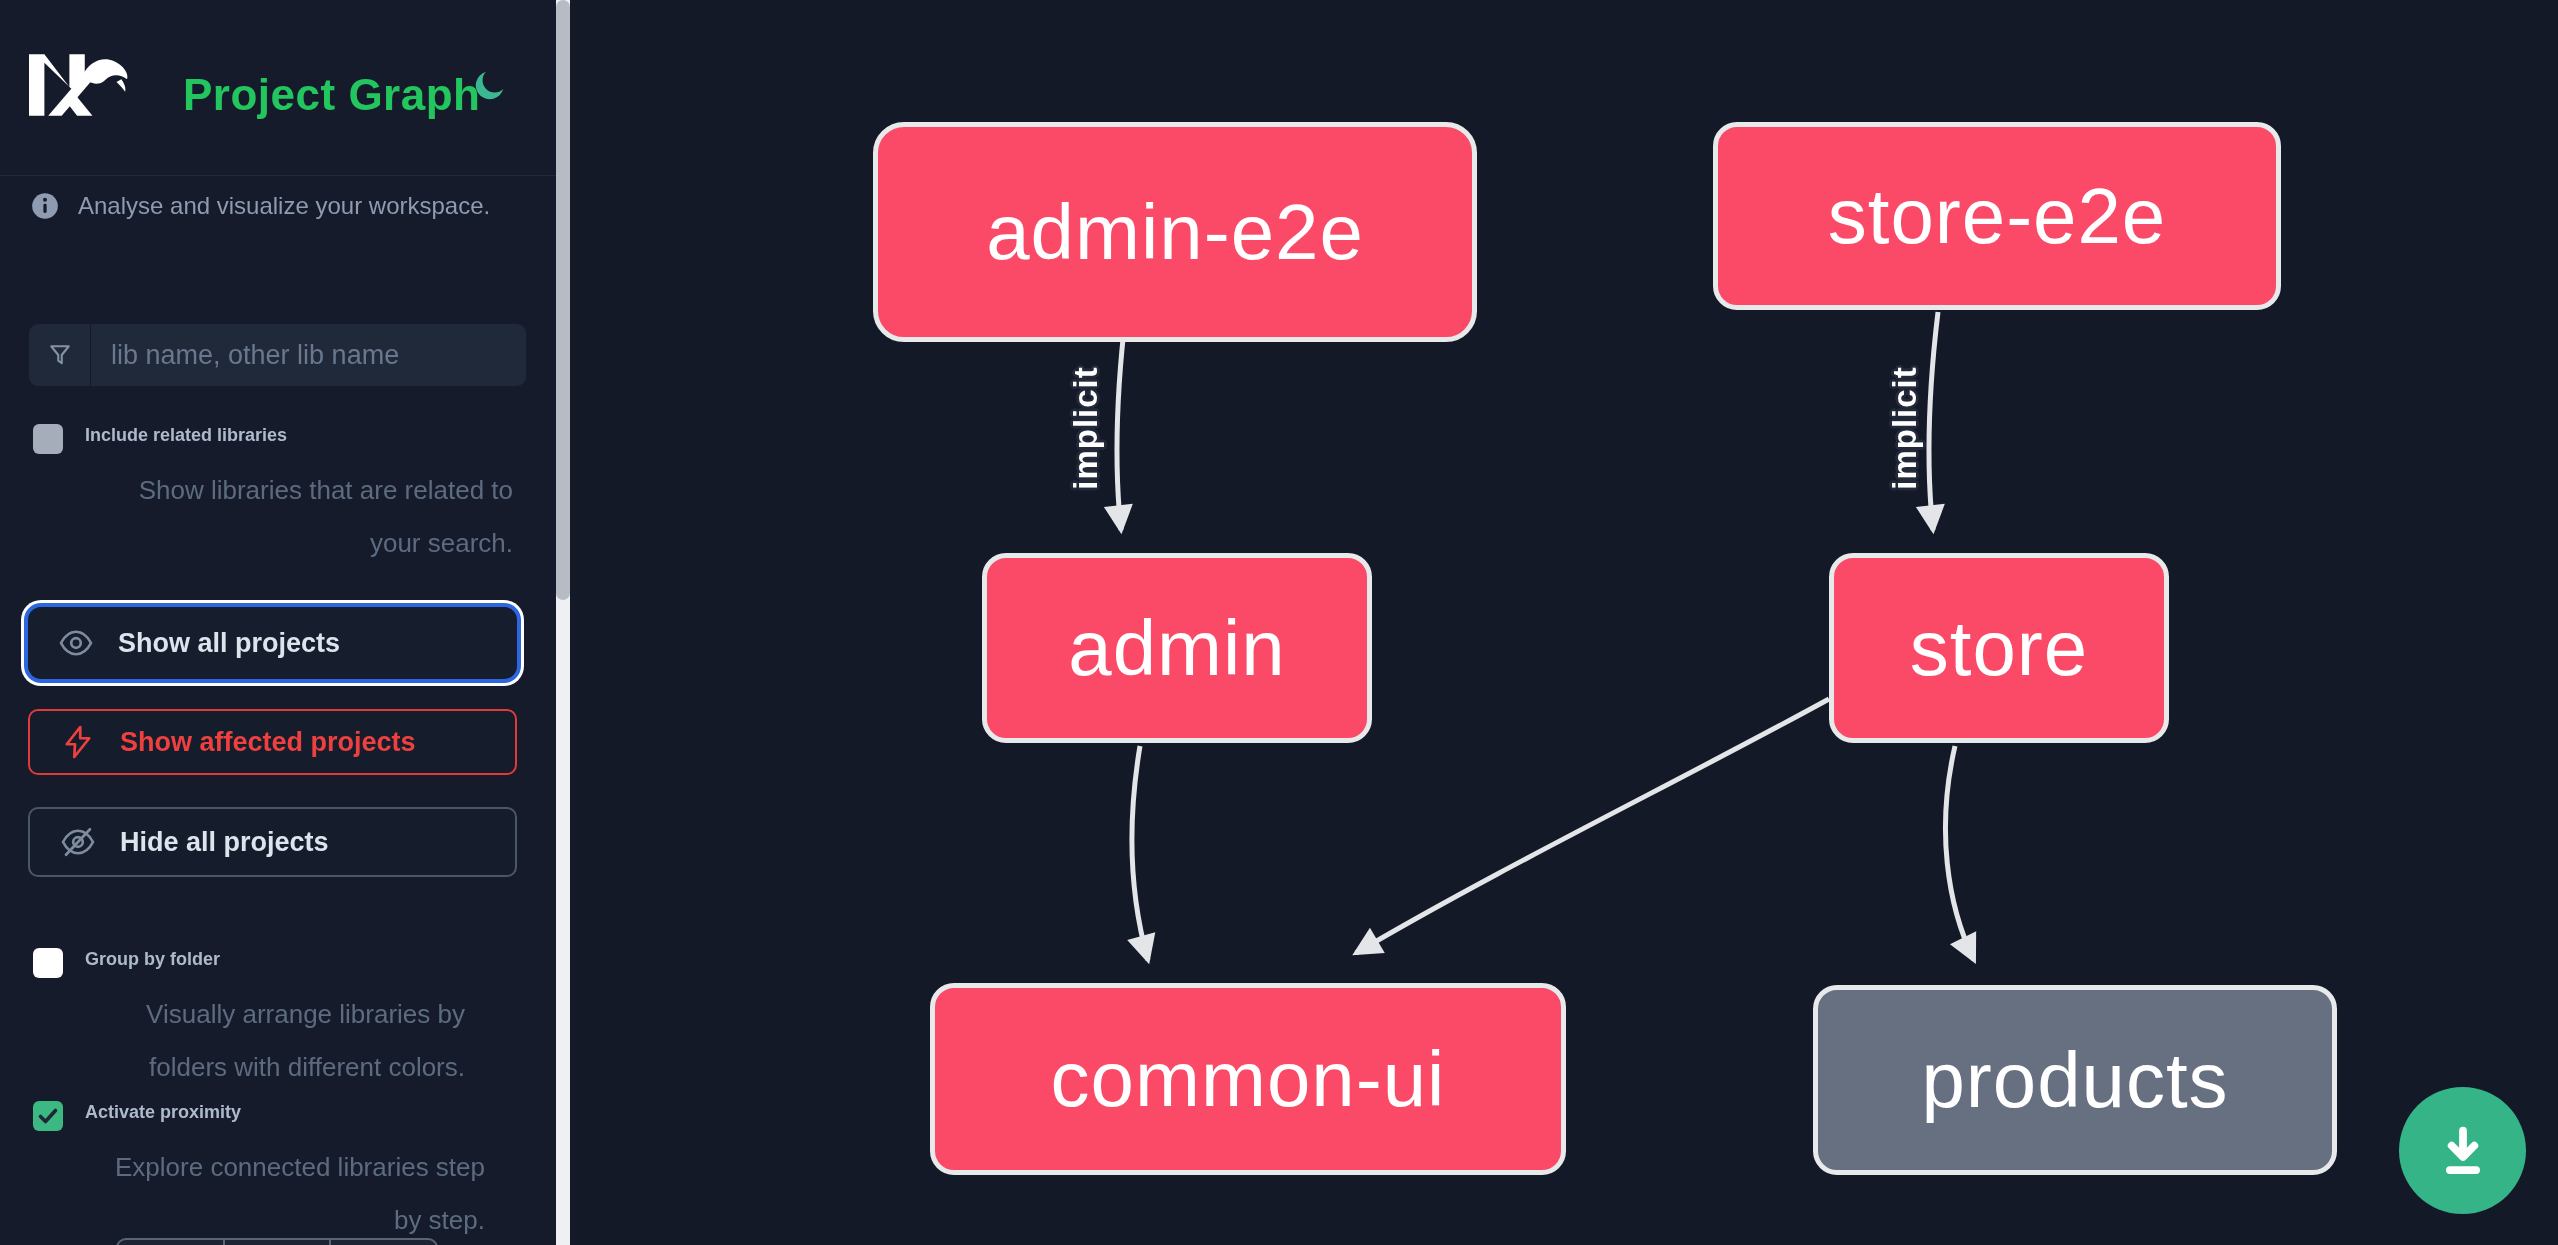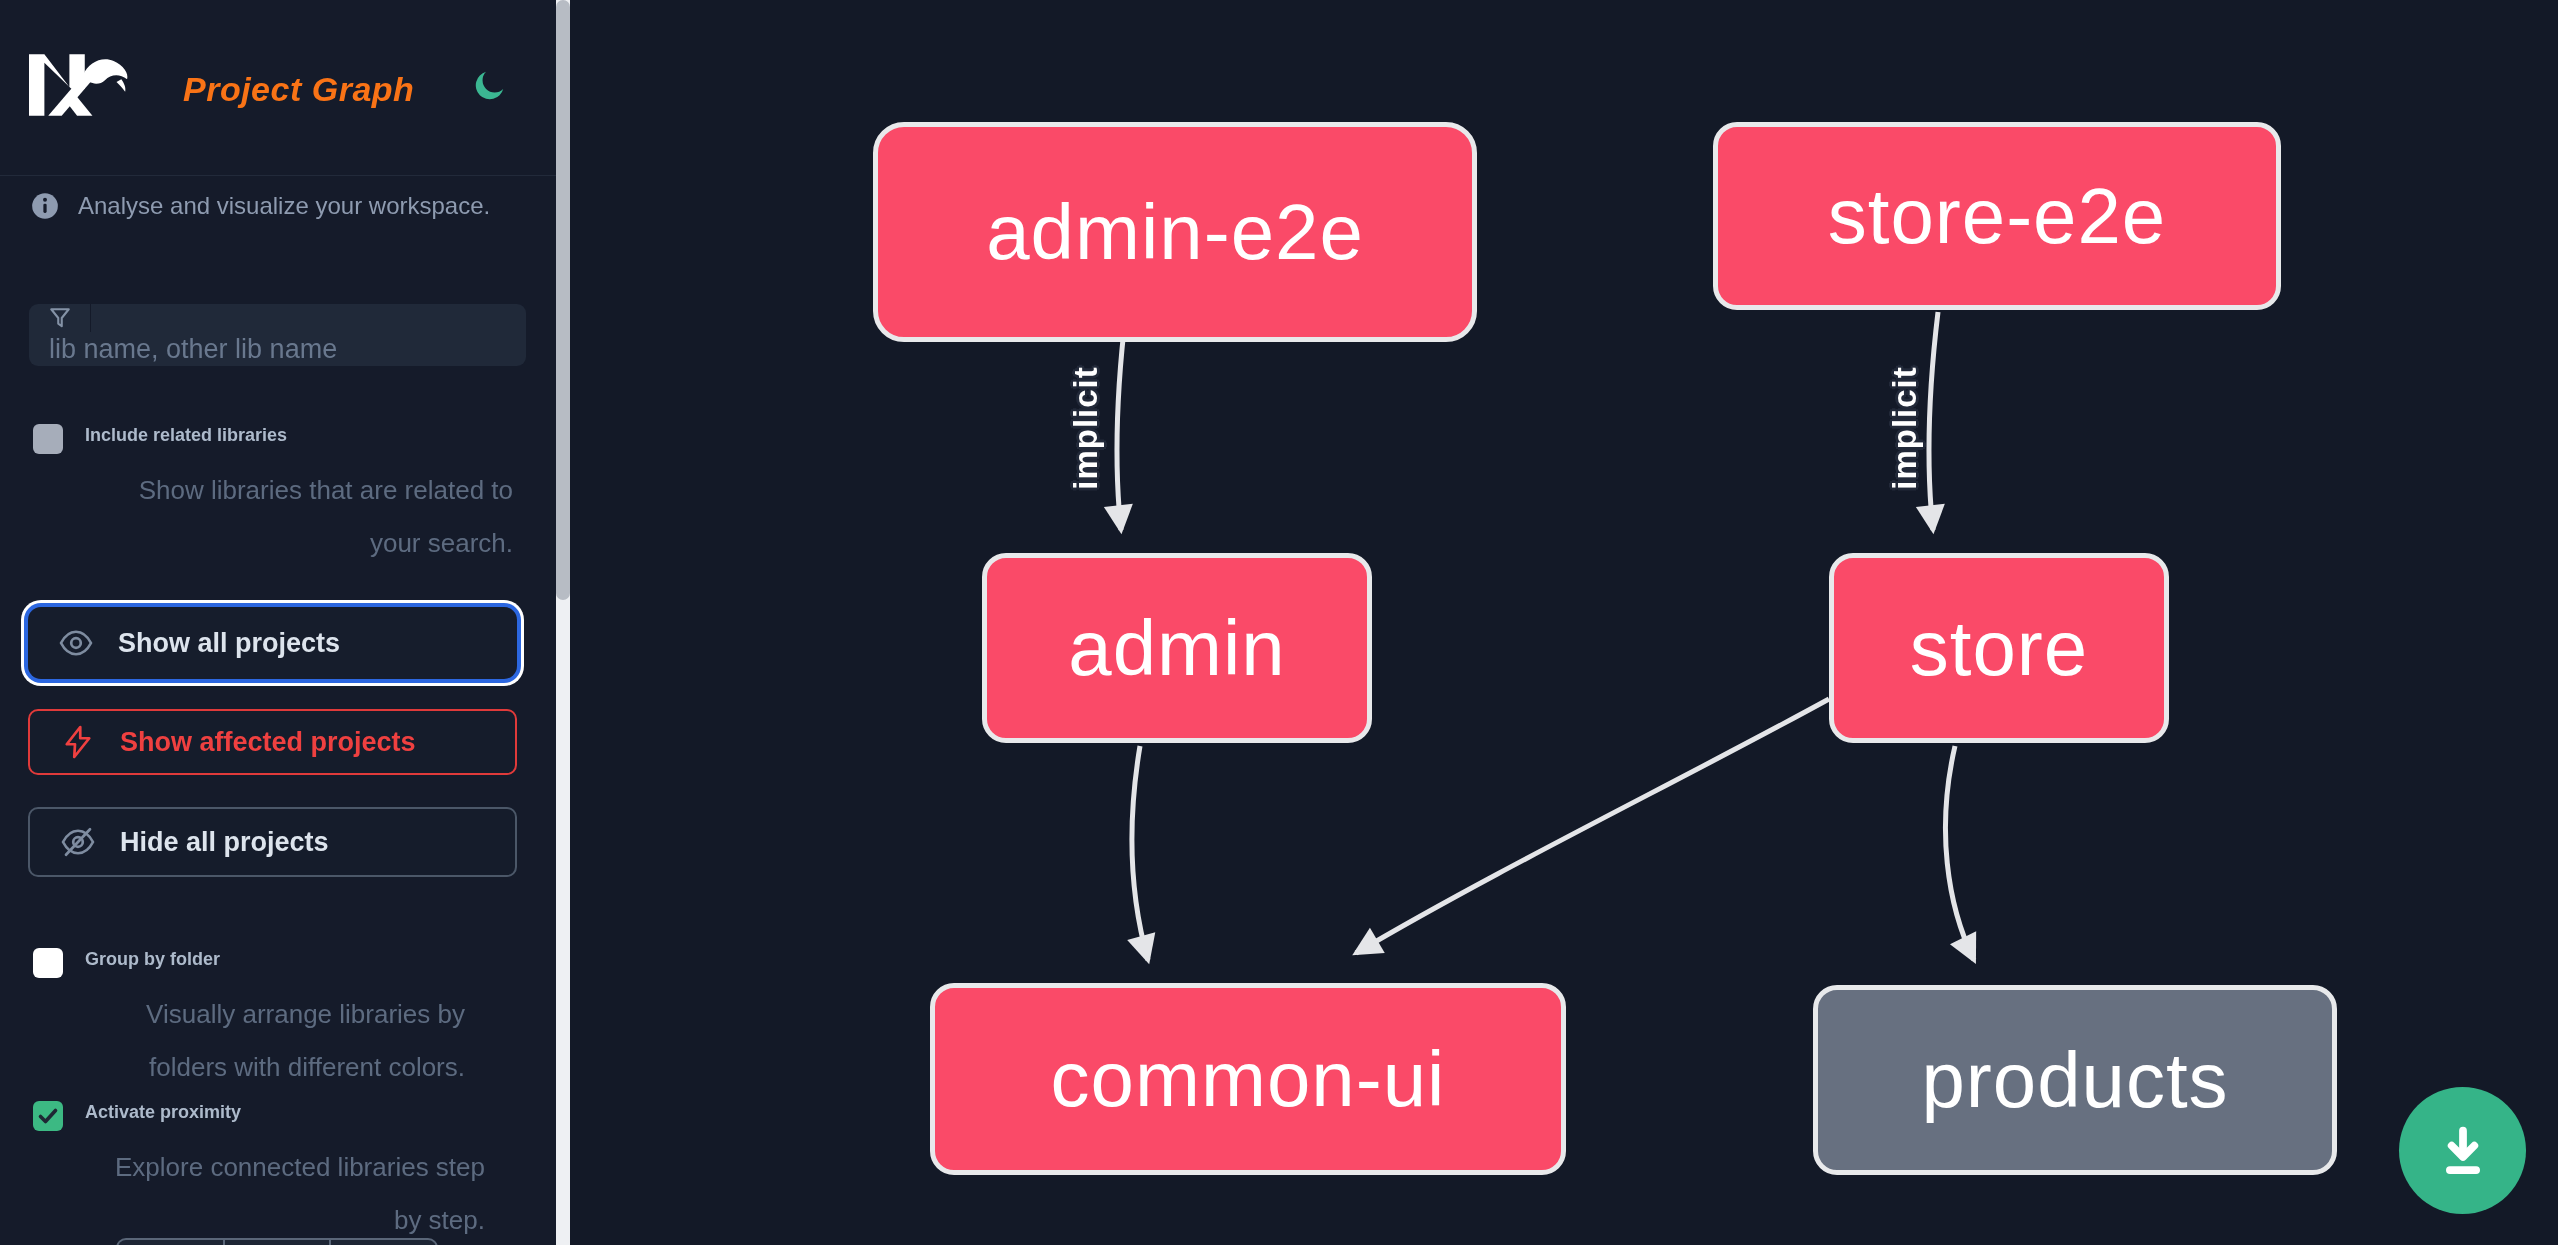--- a/index.html
+++ b/index.html
@@ -6,29 +6,29 @@
   html,body { width:2558px; height:1245px; overflow:hidden; background:#131927;
               font-family:"Liberation Sans", sans-serif; }
   .app { position:relative; width:2558px; height:1245px; }
 
   
   .sidebar { position:absolute; left:0; top:0; width:556px; height:1245px;
              background:#151b2a; }
   .sb-header { position:absolute; left:0; top:0; width:556px; height:176px;
                border-bottom:1px solid #222a3a; }
   .logo { position:absolute; left:29px; top:52px; width:100px; height:64px; }
-  .sb-title { position:absolute; left:183px; top:70px; font-size:34px; font-weight:700;
-              color:#f97316; letter-spacing:.5px;font-style:italic; }
+  .sb-title { position:absolute; left:183px; top:70px; font-size:44px; font-weight:700;
+              color:#22c55e; letter-spacing:.5px; }
   .theme-btn { position:absolute; left:470px; top:66px; width:40px; height:40px;
                background:transparent; border:none; cursor:pointer; }
   .info-row { position:absolute; left:31px; top:192px; display:flex; align-items:center; gap:19px; }
   .info-text { font-size:24px; color:#8e9bb0; }
 
-  .search { position:absolute; left:29px; top:304px; width:497px; height:62px;
-            background:#202939; border-radius:9px; display:flex; align-items:stretch;flex-direction:column; }
+  .search { position:absolute; left:29px; top:324px; width:497px; height:62px;
+            background:#202939; border-radius:9px; display:flex; align-items:stretch; }
   .search-iconcell { width:62px; display:flex; align-items:center; justify-content:center;
                      border-right:1px solid #141a29; }
   .search input { flex:1; background:transparent; border:none; outline:none;
                   font-family:"Liberation Sans", sans-serif;
                   font-size:27px; color:#e2e8f0; padding:0 20px; }
   .search input::placeholder { color:#69788e; }
 
   .chk-row { position:absolute; left:33px; }
   .chk-box { position:absolute; width:30px; height:30px; border-radius:6px; }
   .chk-label { position:absolute; left:52px; top:1px; white-space:nowrap;

